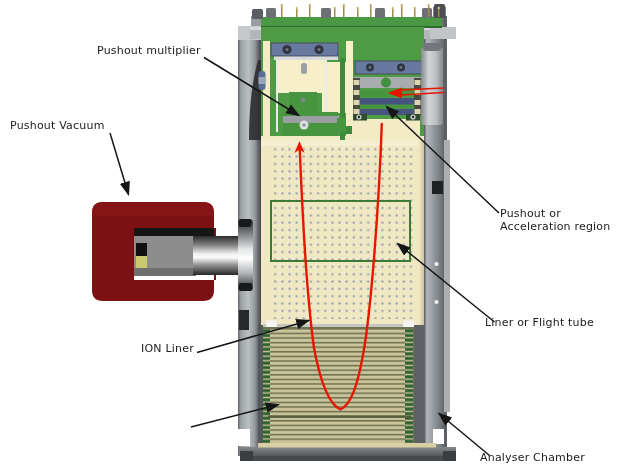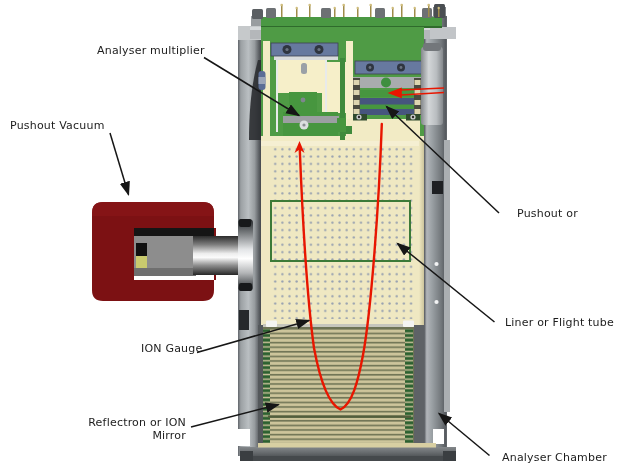--- a/index.html
+++ b/index.html
@@ -274,35 +274,32 @@
     <line x1="110" y1="133" x2="128.5" y2="194.5" marker-end="url(#ah)"></line>
     <line x1="499" y1="213" x2="386.5" y2="106.5" marker-end="url(#ah)"></line>
     <line x1="494.5" y1="322" x2="397.5" y2="243.5" marker-end="url(#ah)"></line>
     <line x1="197" y1="352.5" x2="309" y2="320.5" marker-end="url(#ah)"></line>
     <line x1="191" y1="427" x2="278.5" y2="404.5" marker-end="url(#ah)"></line>
     <line x1="489.5" y1="455.5" x2="439" y2="413.5" marker-end="url(#ah)"></line>
   </g>
 </svg>
 
 <div class="lbl" style="left:97px;top:43.5px">
-  <span>Analyser multiplier</span>
+  <span>Pushout multiplier</span>
 </div>
 <div class="lbl" style="left:10px;top:118.5px">
   <span>Pushout Vacuum</span>
 </div>
-<div class="lbl" style="left:517px;top:206.5px">
+<div class="lbl" style="left:500px;top:206.5px">
   <span>Pushout or</span>
-</div>
-<div class="lbl" style="left:505px;top:315.5px">
+  <span>Acceleration region</span>
+</div>
+<div class="lbl" style="left:485px;top:315.5px">
   <span>Liner or Flight tube</span>
 </div>
 <div class="lbl" style="left:141px;top:341.5px">
-  <span>ION Gauge</span>
-</div>
-<div class="lbl r" style="right:444px;top:415.5px;width:140px;left:auto">
-  <span>Reflectron or ION</span>
-  <span>Mirror</span>
-</div>
-<div class="lbl" style="left:502px;top:450.5px">
+  <span>ION Liner</span>
+</div>
+<div class="lbl" style="left:480px;top:450.5px">
   <span>Analyser Chamber</span>
 </div>
 
 </div>
 
 </body></html>

